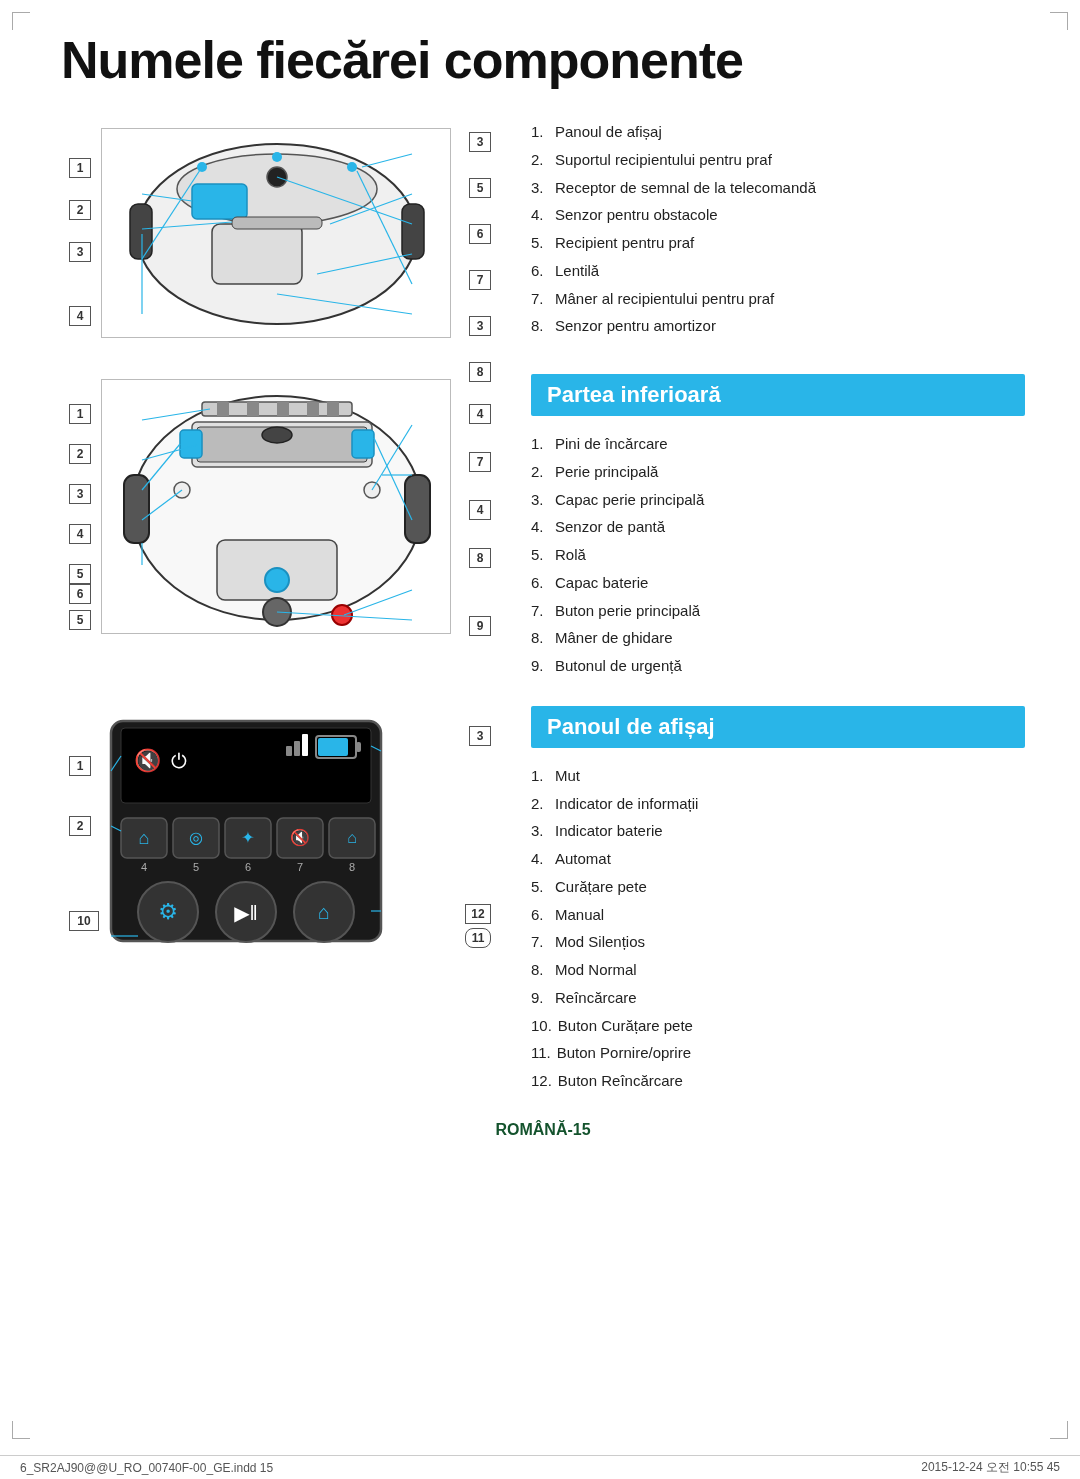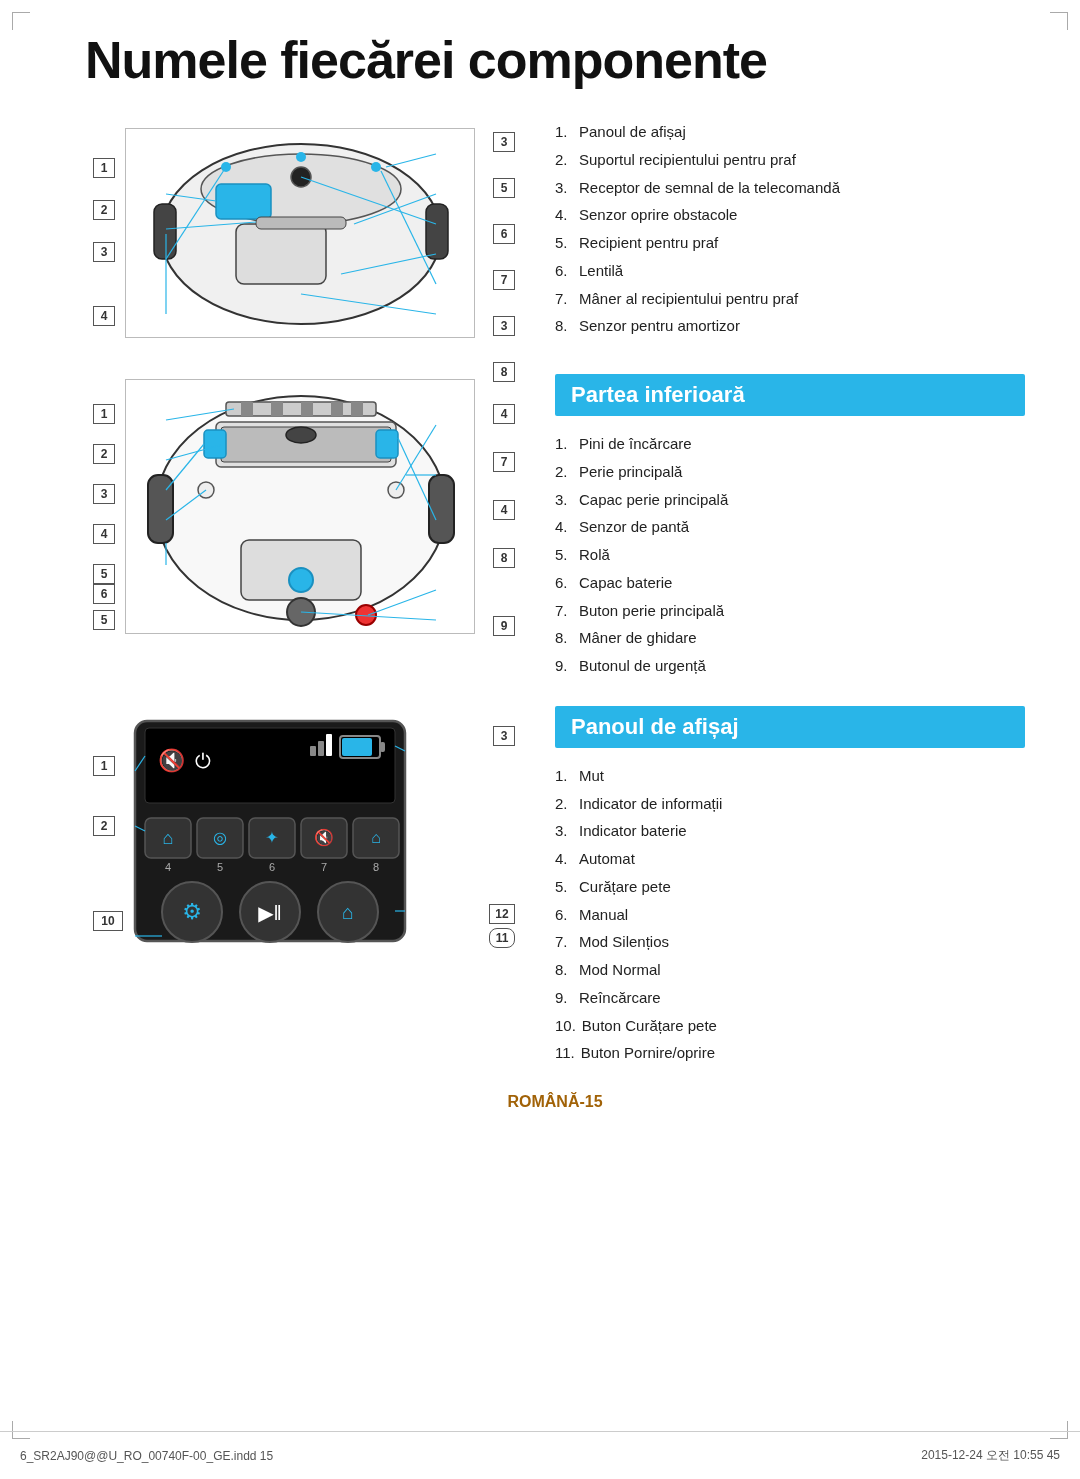--- a/index.html
+++ b/index.html
@@ -27,21 +27,21 @@
       height: 18px;
       border-color: #aaa;
       border-style: solid;
     }
     .corner-tl { top: 12px; left: 12px; border-width: 1px 0 0 1px; }
     .corner-tr { top: 12px; right: 12px; border-width: 1px 1px 0 0; }
     .corner-bl { bottom: 40px; left: 12px; border-width: 0 0 1px 1px; }
     .corner-br { bottom: 40px; right: 12px; border-width: 0 1px 1px 0; }
 
     .main-content {
-      padding: 30px 55px 60px 85px;
+      padding: 30px 55px 60px 61px;
     }
 
     .page-title {
       font-size: 52px;
       font-weight: 900;
       color: #111;
       margin-bottom: 28px;
       letter-spacing: -1px;
       font-family: 'Arial Black', Arial, sans-serif;
     }
@@ -89,36 +89,36 @@
       margin-bottom: 26px;
       align-items: flex-start;
     }
 
     
     .page-footer {
       position: absolute;
       bottom: 0;
       left: 0;
       right: 0;
-      height: 48px;
+      height: 24px;
       border-top: 1px solid #ccc;
       display: flex;
       align-items: center;
       justify-content: space-between;
       padding: 0 20px;
       font-size: 12px;
       color: #555;
     }
 
     .page-number-area {
       text-align: center;
       width: 100%;
       font-size: 16px;
       font-weight: 600;
-      color: #a16207;
+      color: #14532d;
       margin-top: 10px;
       margin-bottom: 20px;
     }
 
     .label-box {
       background: #fff;
       border: 1px solid #555;
       font-size: 12px;
       font-weight: 600;
       width: 22px;
@@ -216,21 +216,21 @@
           <li>
               <span class="num">2.</span>
               <span>Suportul recipientului pentru praf</span>
             </li>
           <li>
               <span class="num">3.</span>
               <span>Receptor de semnal de la telecomandă</span>
             </li>
           <li>
               <span class="num">4.</span>
-              <span>Senzor oprire obstacole</span>
+              <span>Senzor pentru obstacole</span>
             </li>
           <li>
               <span class="num">5.</span>
               <span>Recipient pentru praf</span>
             </li>
           <li>
               <span class="num">6.</span>
               <span>Lentilă</span>
             </li>
           <li>
@@ -493,20 +493,24 @@
               <span>Reîncărcare</span>
             </li>
           <li>
               <span class="num">10.</span>
               <span>Buton Curățare pete</span>
             </li>
           <li>
               <span class="num">11.</span>
               <span>Buton Pornire/oprire</span>
             </li>
+          <li>
+              <span class="num">12.</span>
+              <span>Buton Reîncărcare</span>
+            </li>
         </ol>
       </div>
     </div>
 
     <div class="page-number-area">ROMÂNĂ-15</div>
 
   </div>
 
   <div class="page-footer">
     <span>6_SR2AJ90@@U_RO_00740F-00_GE.indd  15</span>

